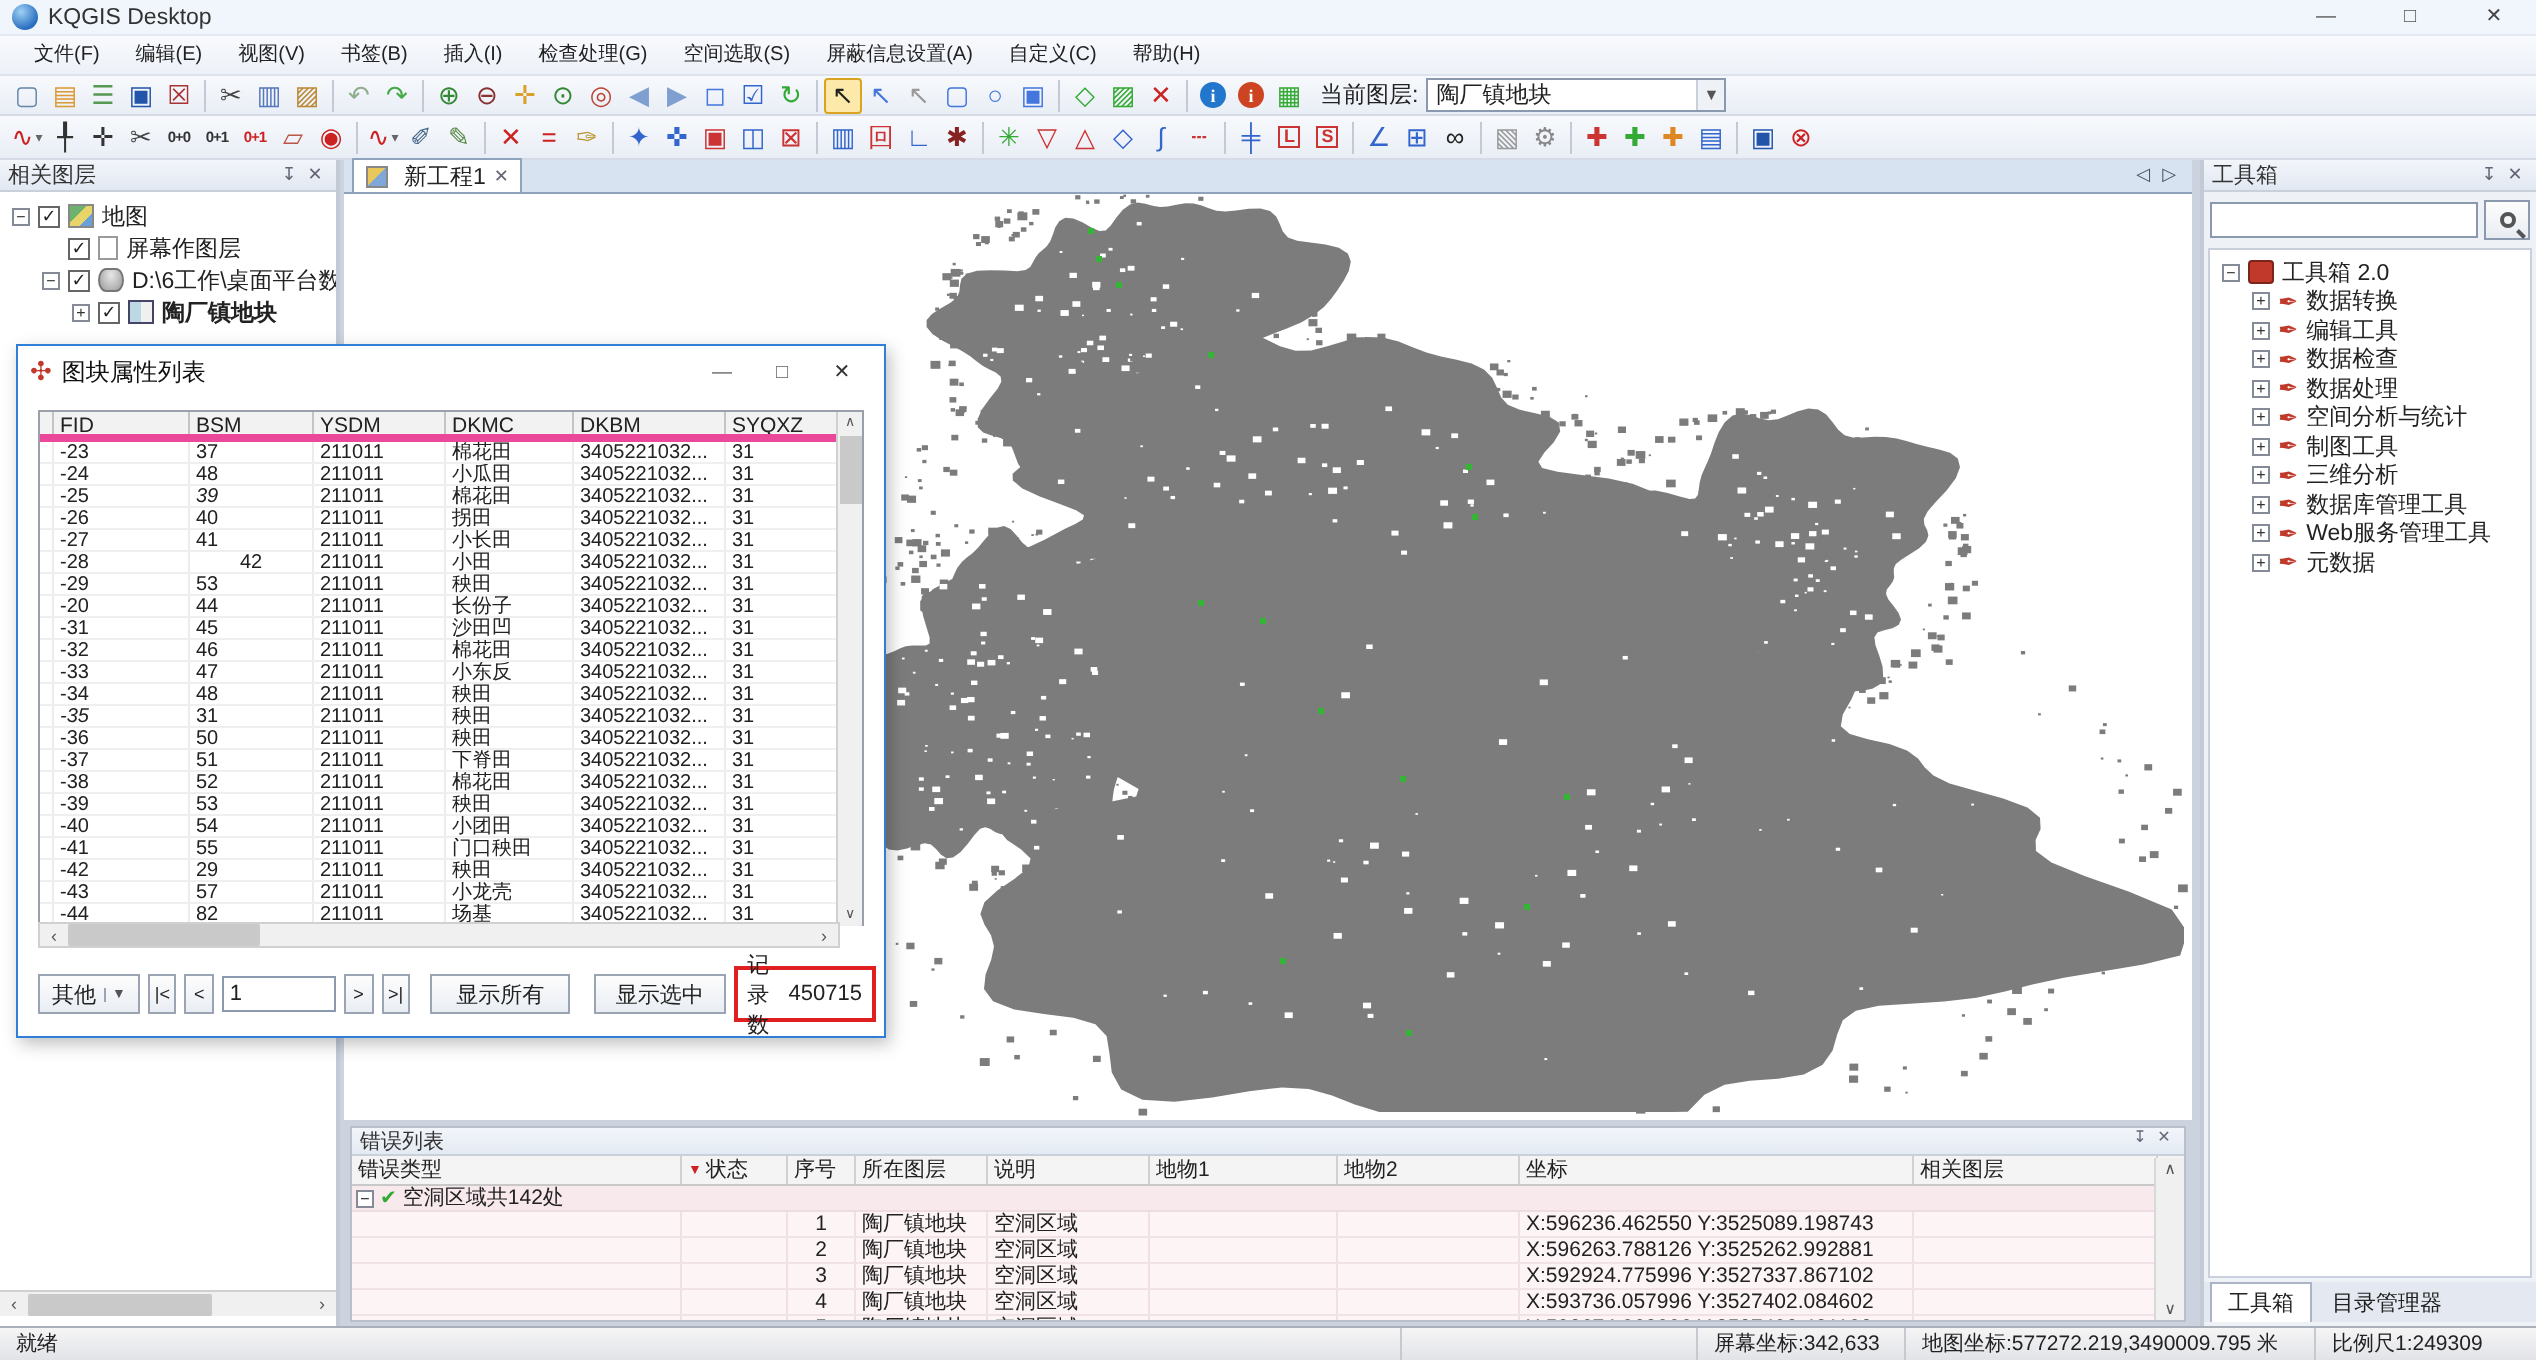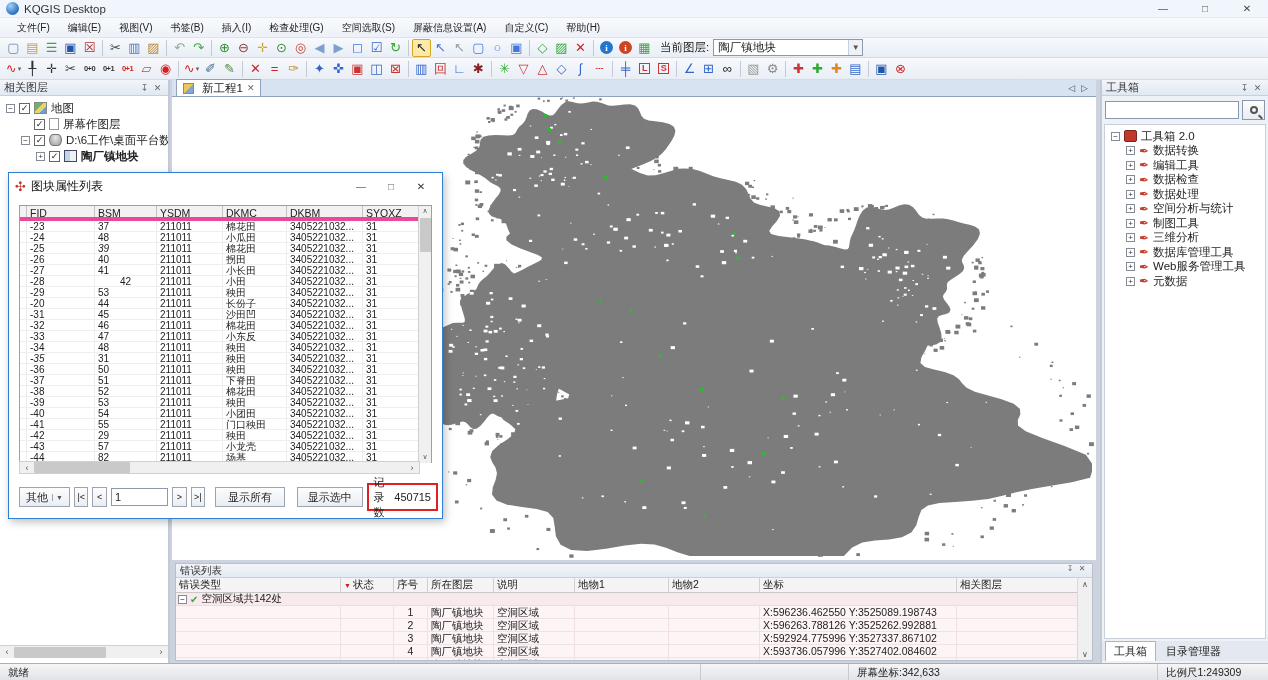--- a/index.html
+++ b/index.html
@@ -1706,20 +1706,21 @@
   <div id="err-vscroll">
     <span>∧</span>
     <span>∨</span>
   </div>
 </div>
 
 <div id="statusbar">
   <span class="status-seg" style="left:0;border:none">就绪</span>
   <span class="status-seg" style="left:700px;width:146px"></span>
   <span class="status-seg" style="left:848px;width:102px">屏幕坐标:342,633</span>
+  <span class="status-seg" style="left:952px;width:203px">地图坐标:577272.219,3490009.795 米</span>
   <span class="status-seg" style="left:1157px;width:111px">比例尺1:249309</span>
 </div>
 
 <div id="attr-dialog">
   <div id="dlg-titlebar">
     <span id="dlg-icon">✣</span>
     <span id="dlg-title">图块属性列表</span>
     <div id="dlg-controls">
       <span>—</span>
       <span>□</span>

